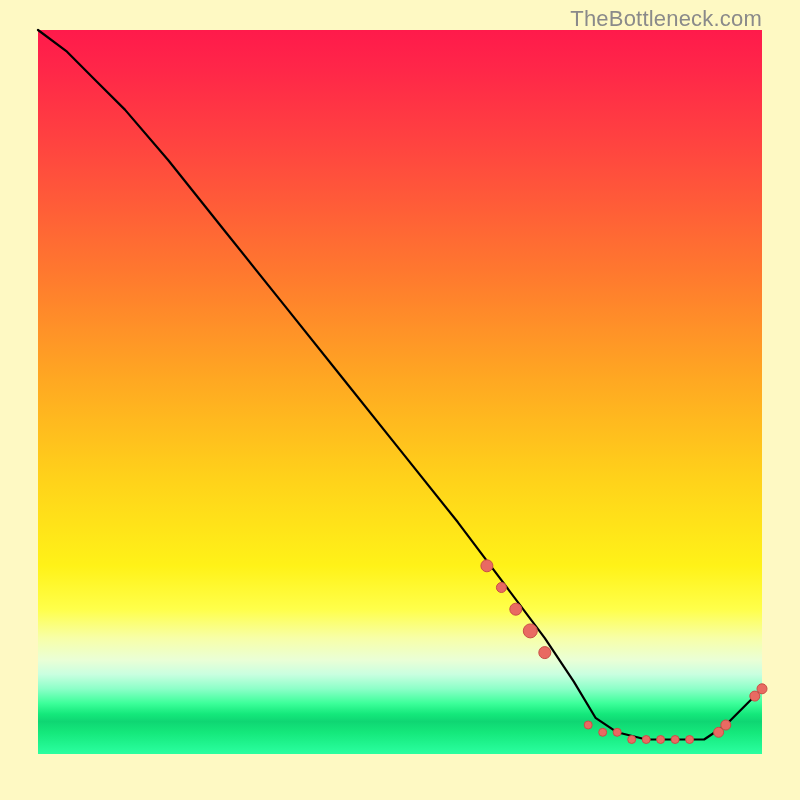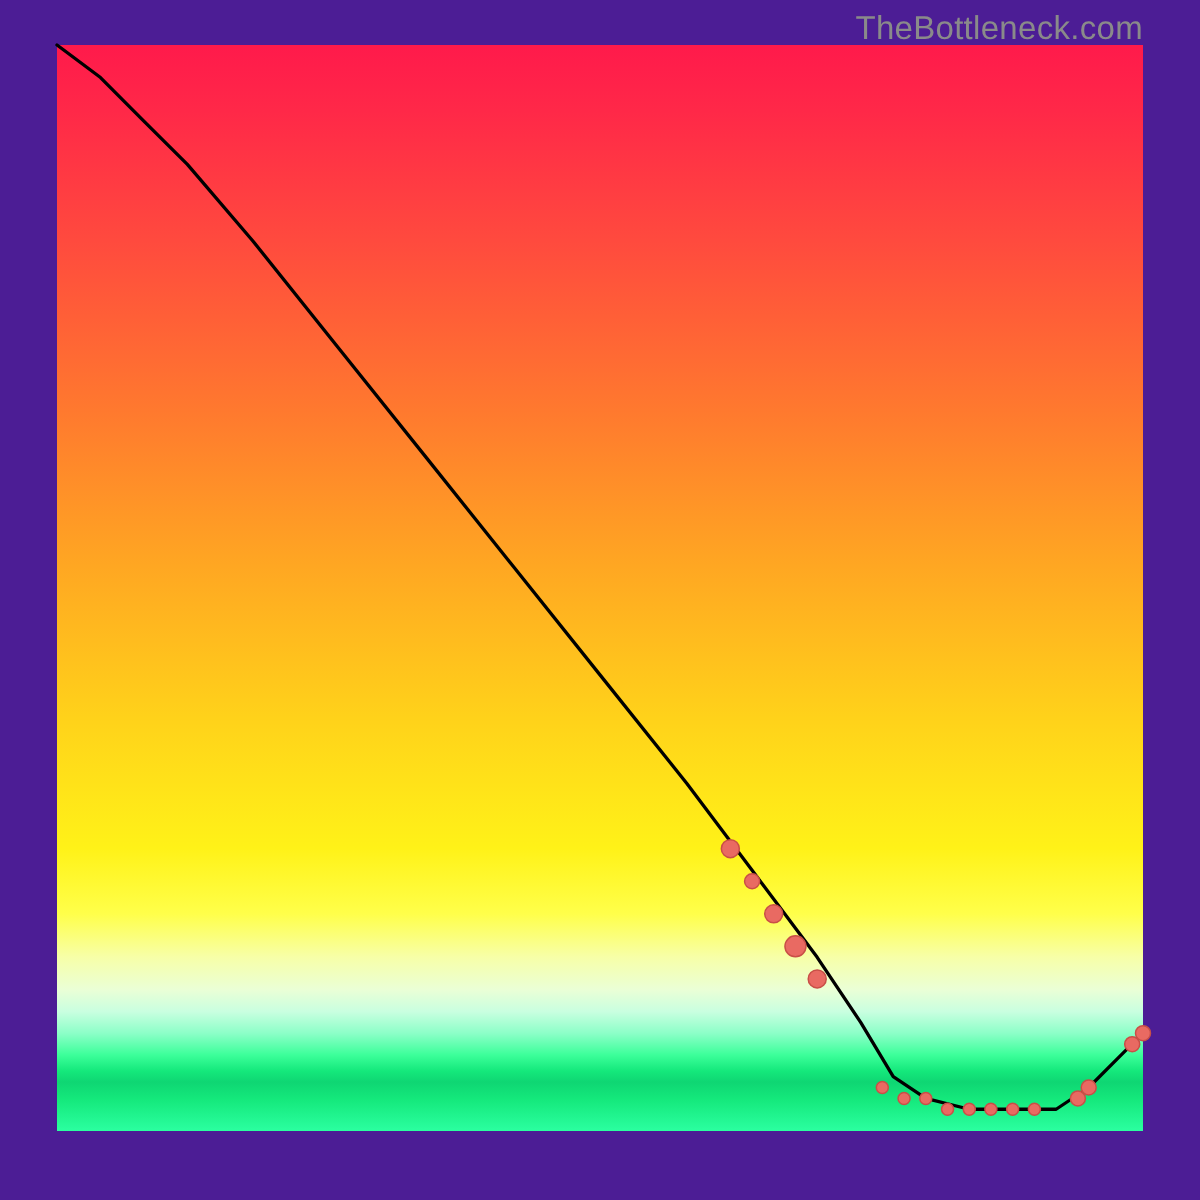--- a/index.html
+++ b/index.html
@@ -8,21 +8,21 @@
     width: 800px;
     height: 800px;
     background: #000;
     overflow: hidden;
     font-family: Arial, Helvetica, sans-serif;
   }
   .frame {
     position: relative;
     width: 800px;
     height: 800px;
-    background: #4c1d95;
+    background: #fef9c3;
     text-align: center;
   }
   .plot-area {
     position: absolute;
     left: 38px;
     top: 30px;
     width: 724px;
     height: 724px;
     
     background: linear-gradient(

